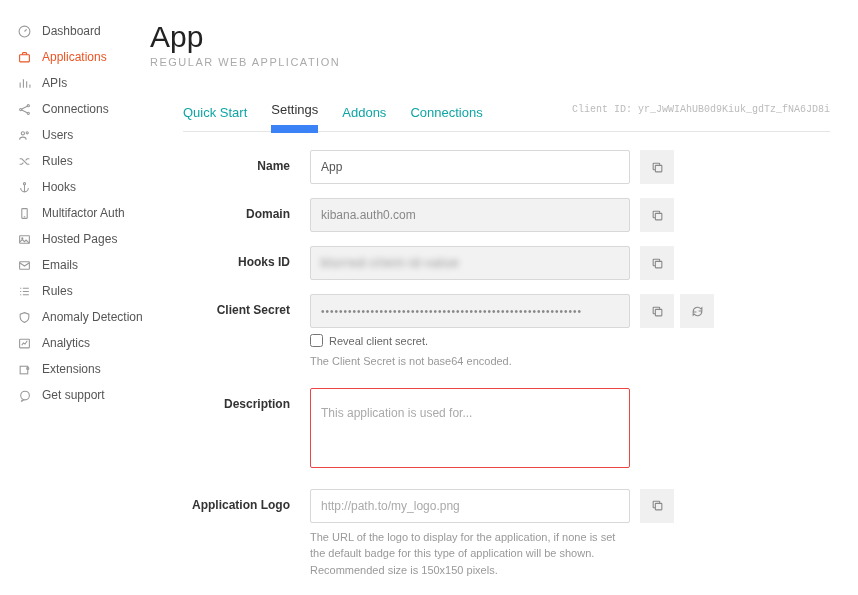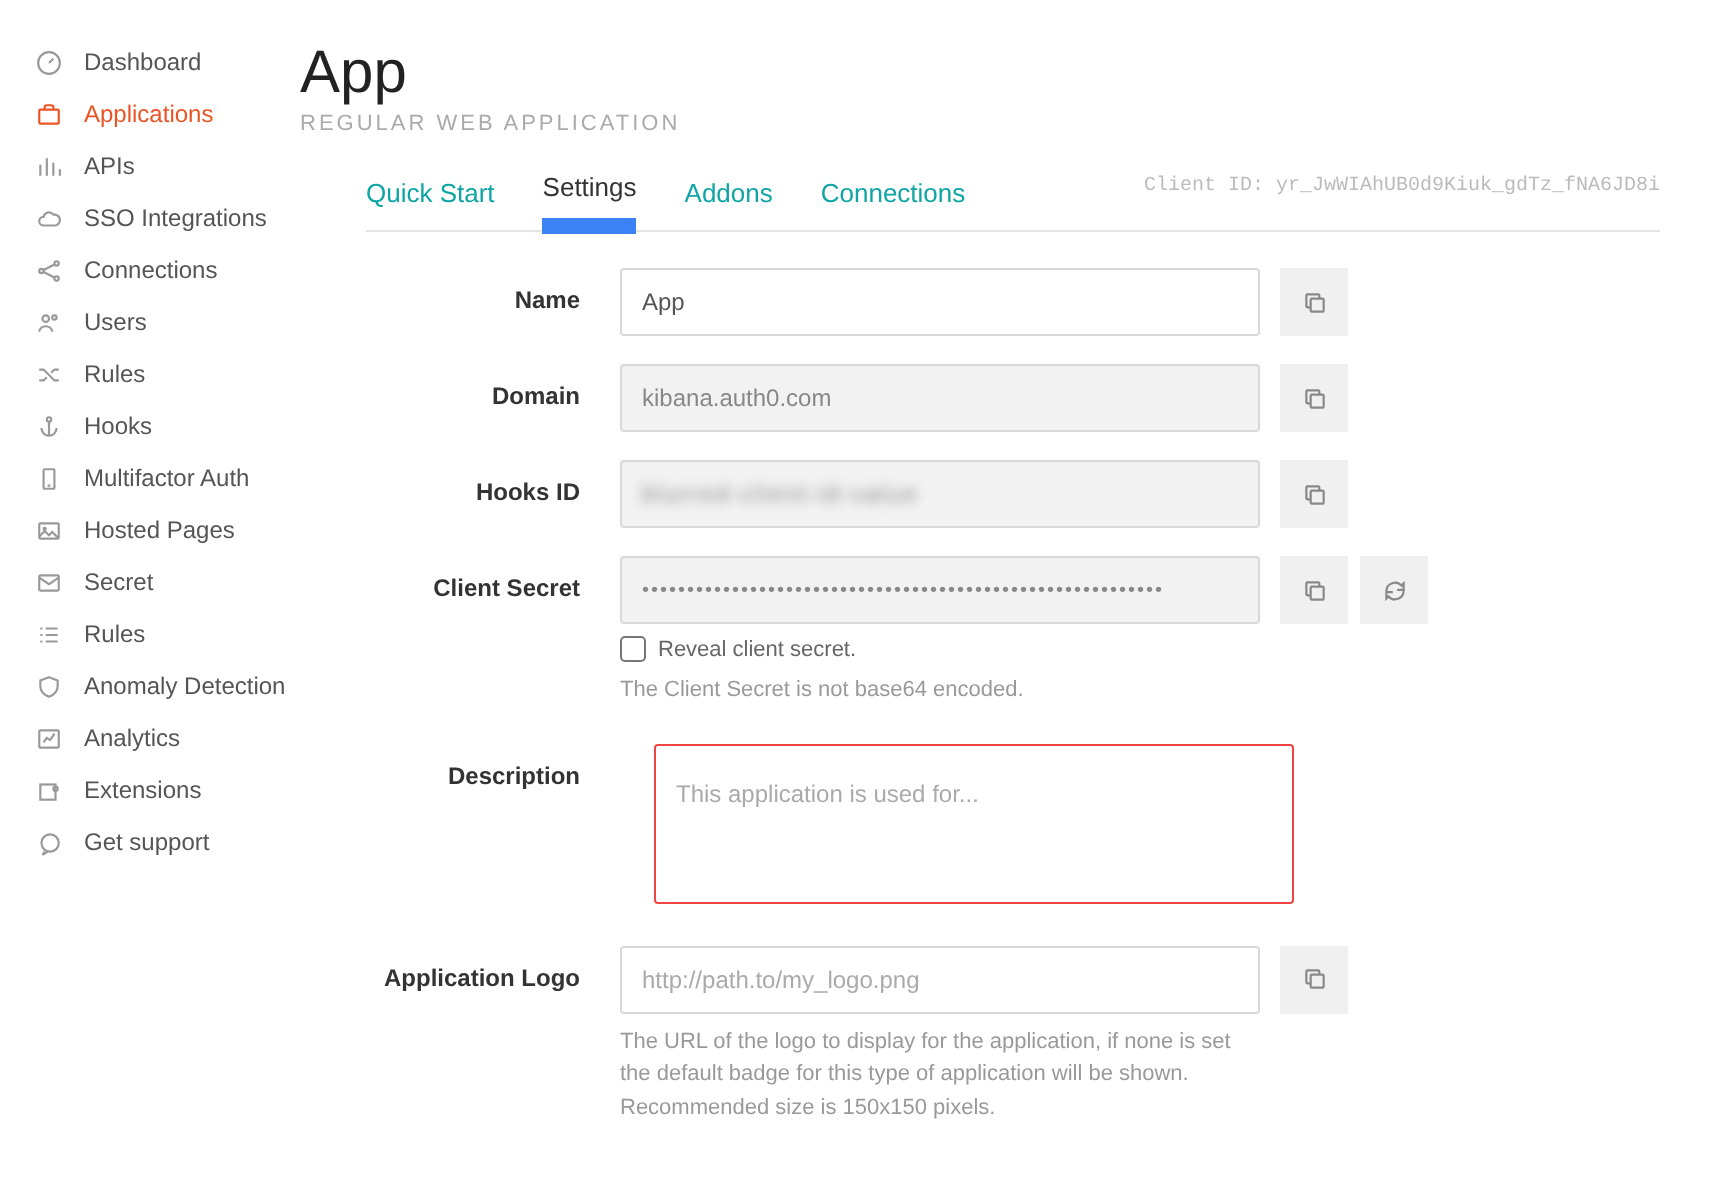--- a/index.html
+++ b/index.html
@@ -46,21 +46,21 @@
       font-size: 30px;
       font-weight: 400;
       color: #222;
       margin-bottom: 2px;
     }
     .page-subtitle {
       font-size: 11px;
       letter-spacing: 1.5px;
       color: #aaa;
       text-transform: uppercase;
-      margin-bottom: 18px;
+      margin-bottom: 34px;
     }
     .tabbar {
       display: flex;
       align-items: center;
       border-bottom: 1px solid #e5e5e5;
       position: relative;
       height: 30px;
       margin-left: 33px;
     }
     .tab {
@@ -201,28 +201,20 @@
     <span class="sidebar-icon">
         <svg width="13" height="13" viewBox="0 0 24 24" fill="none" stroke="currentColor" stroke-width="2">
           <path d="M4 20V10M10 20V4M16 20V8M22 20V14"></path>
         </svg>
       </span>
     <span>APIs</span>
   </div>
   <div class="sidebar-item">
     <span class="sidebar-icon">
         <svg width="13" height="13" viewBox="0 0 24 24" fill="none" stroke="currentColor" stroke-width="2">
-          <path d="M18 18H7a4 4 0 010-8 5 5 0 019-2 4 4 0 012 10z"></path>
-        </svg>
-      </span>
-    <span>SSO Integrations</span>
-  </div>
-  <div class="sidebar-item">
-    <span class="sidebar-icon">
-        <svg width="13" height="13" viewBox="0 0 24 24" fill="none" stroke="currentColor" stroke-width="2">
           <circle cx="5" cy="12" r="2"></circle>
           <circle cx="19" cy="5" r="2"></circle>
           <circle cx="19" cy="19" r="2"></circle>
           <path d="M7 11l10-5M7 13l10 5"></path>
         </svg>
       </span>
     <span>Connections</span>
   </div>
   <div class="sidebar-item">
     <span class="sidebar-icon">
@@ -270,21 +262,21 @@
       </span>
     <span>Hosted Pages</span>
   </div>
   <div class="sidebar-item">
     <span class="sidebar-icon">
         <svg width="13" height="13" viewBox="0 0 24 24" fill="none" stroke="currentColor" stroke-width="2">
           <rect x="3" y="5" width="18" height="14" rx="1"></rect>
           <path d="M3 7l9 6 9-6"></path>
         </svg>
       </span>
-    <span>Secret</span>
+    <span>Emails</span>
   </div>
   <div class="sidebar-item">
     <span class="sidebar-icon">
         <svg width="13" height="13" viewBox="0 0 24 24" fill="none" stroke="currentColor" stroke-width="2">
           <path d="M4 6h2M4 12h2M4 18h2M9 6h11M9 12h11M9 18h11"></path>
         </svg>
       </span>
     <span>Rules</span>
   </div>
   <div class="sidebar-item">
@@ -412,21 +404,21 @@
         <button class="icon-btn">
           <span>
               <svg width="13" height="13" viewBox="0 0 24 24" fill="none" stroke="currentColor" stroke-width="2">
                 <path d="M4 12a8 8 0 0114-5l2-2v6h-6M20 12a8 8 0 01-14 5l-2 2v-6h6"></path>
               </svg>
             </span>
         </button>
       </div>
     </div>
 
-    <div class="form-row" style="margin-top:18px;gap:17px;">
+    <div class="form-row" style="margin-top:18px;">
       <div class="form-label">Description</div>
       <div class="form-fieldcol">
         <textarea class="textarea" placeholder="This application is used for..." style=""></textarea>
       </div>
     </div>
 
     <div class="form-row" style="margin-top:18px;">
       <div class="form-label">Application Logo</div>
       <div class="form-fieldcol">
         <input class="field-input" placeholder="http://path.to/my_logo.png" style="">

